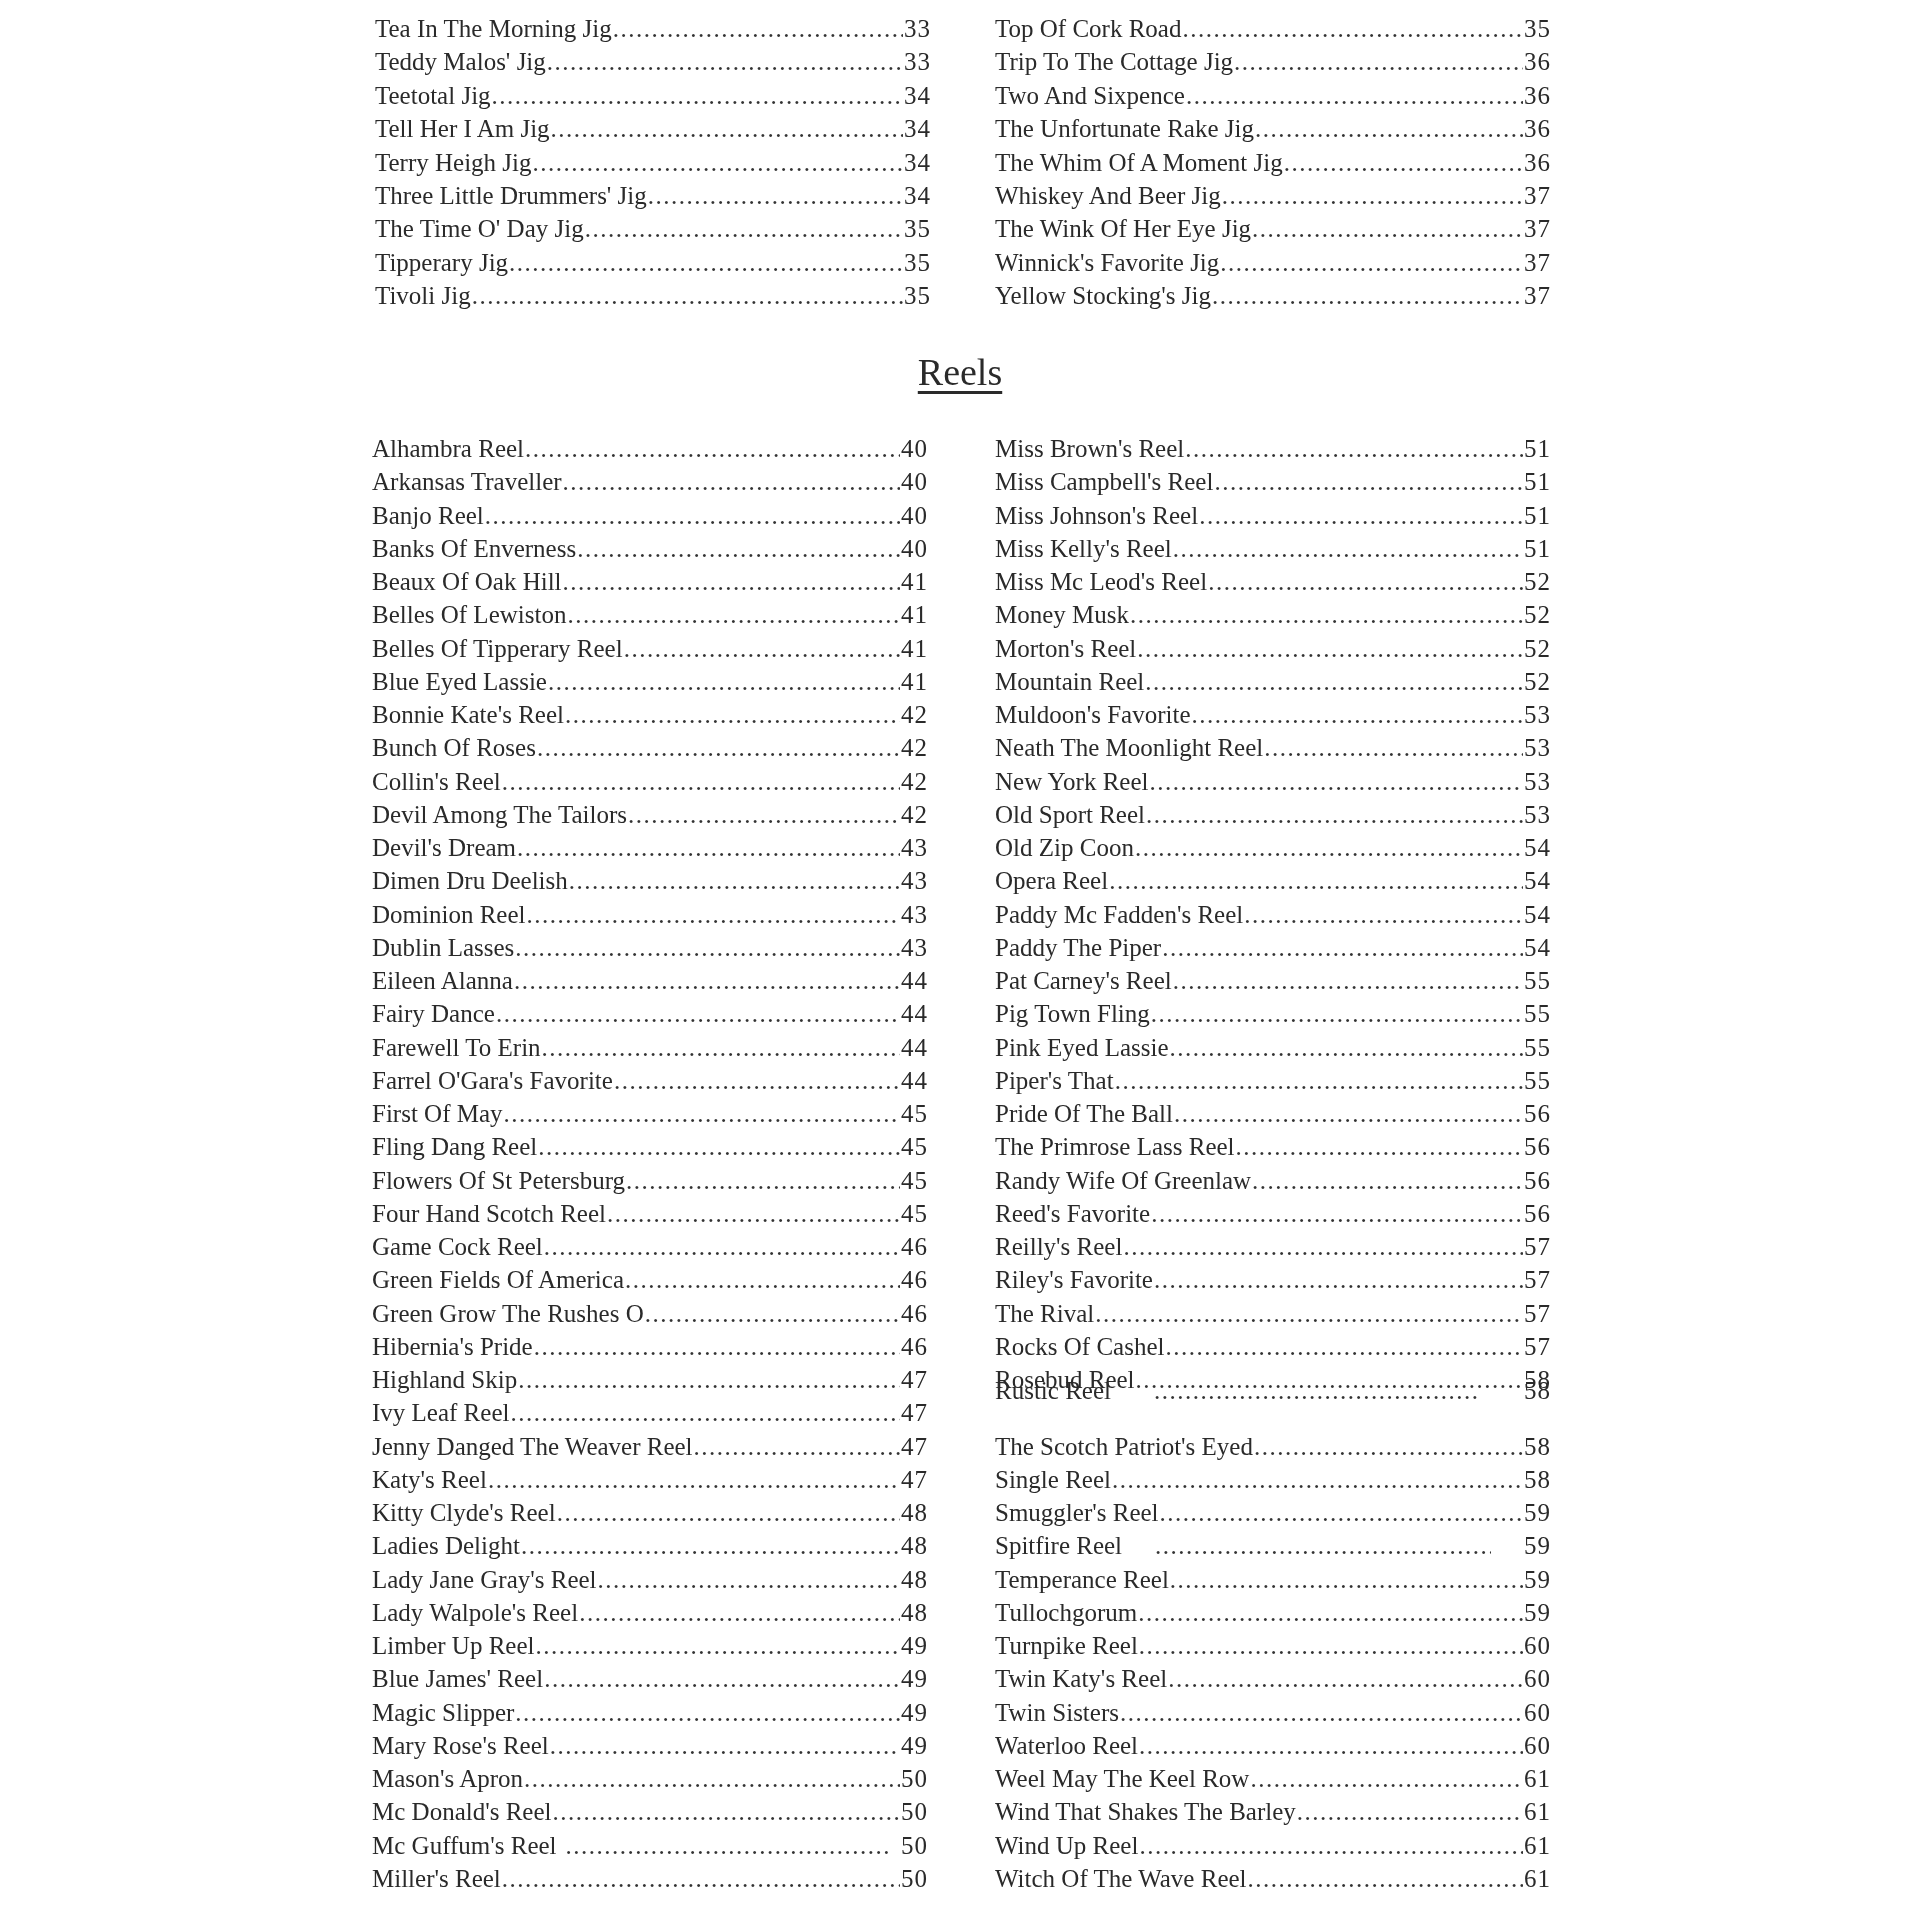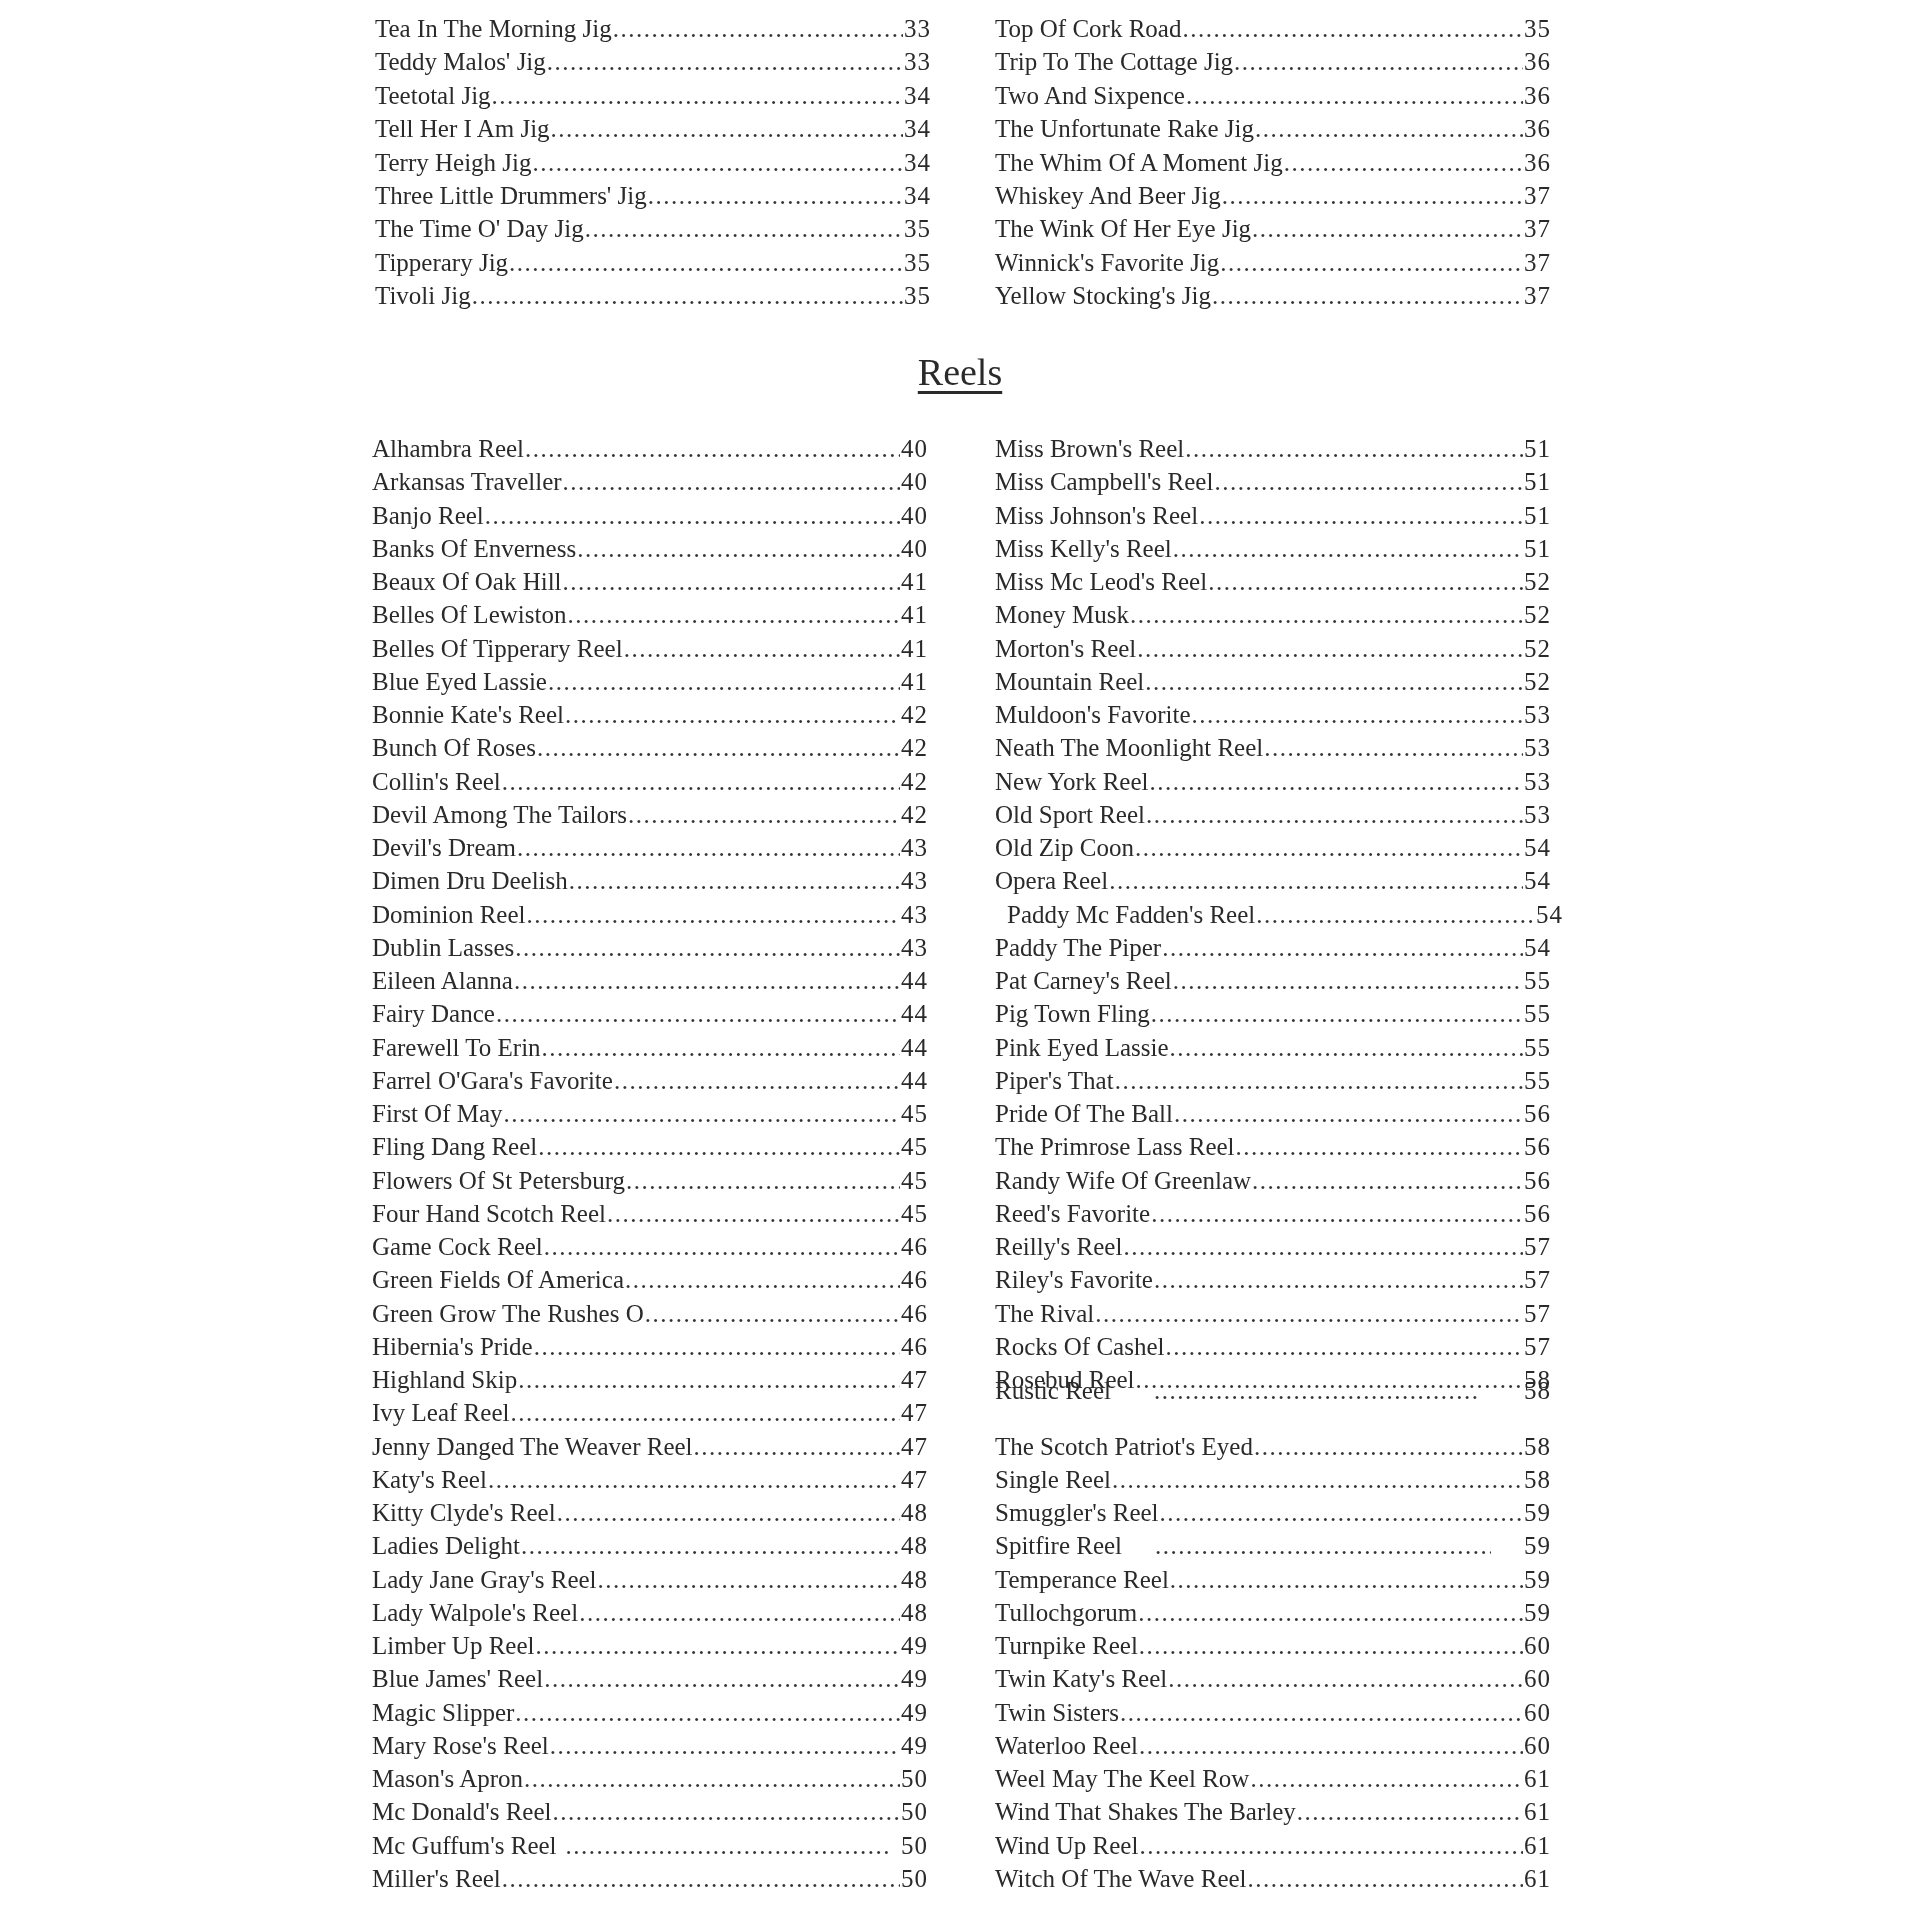--- a/index.html
+++ b/index.html
@@ -408,21 +408,21 @@
     <div class="row" style="top: 399px;">
       <span class="title">Old Zip Coon</span>
       <span class="leader"></span>
       <span class="page">54</span>
     </div>
     <div class="row" style="top: 432.25px;">
       <span class="title">Opera Reel</span>
       <span class="leader"></span>
       <span class="page">54</span>
     </div>
-    <div class="row" style="top: 465.5px; margin-left: 12px;">
+    <div class="row" style="top: 465.5px;">
       <span class="title">Paddy Mc Fadden's Reel</span>
       <span class="leader"></span>
       <span class="page">54</span>
     </div>
     <div class="row" style="top: 498.75px;">
       <span class="title">Paddy The Piper</span>
       <span class="leader"></span>
       <span class="page">54</span>
     </div>
     <div class="row" style="top: 532px;">

